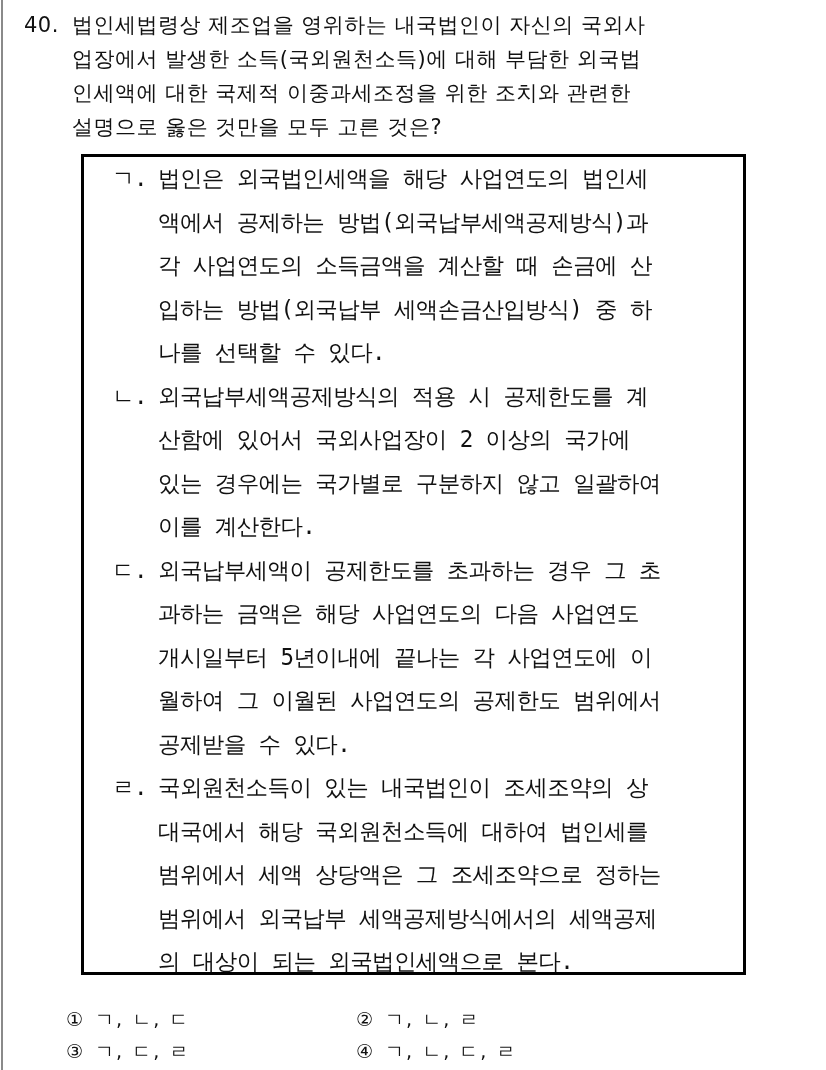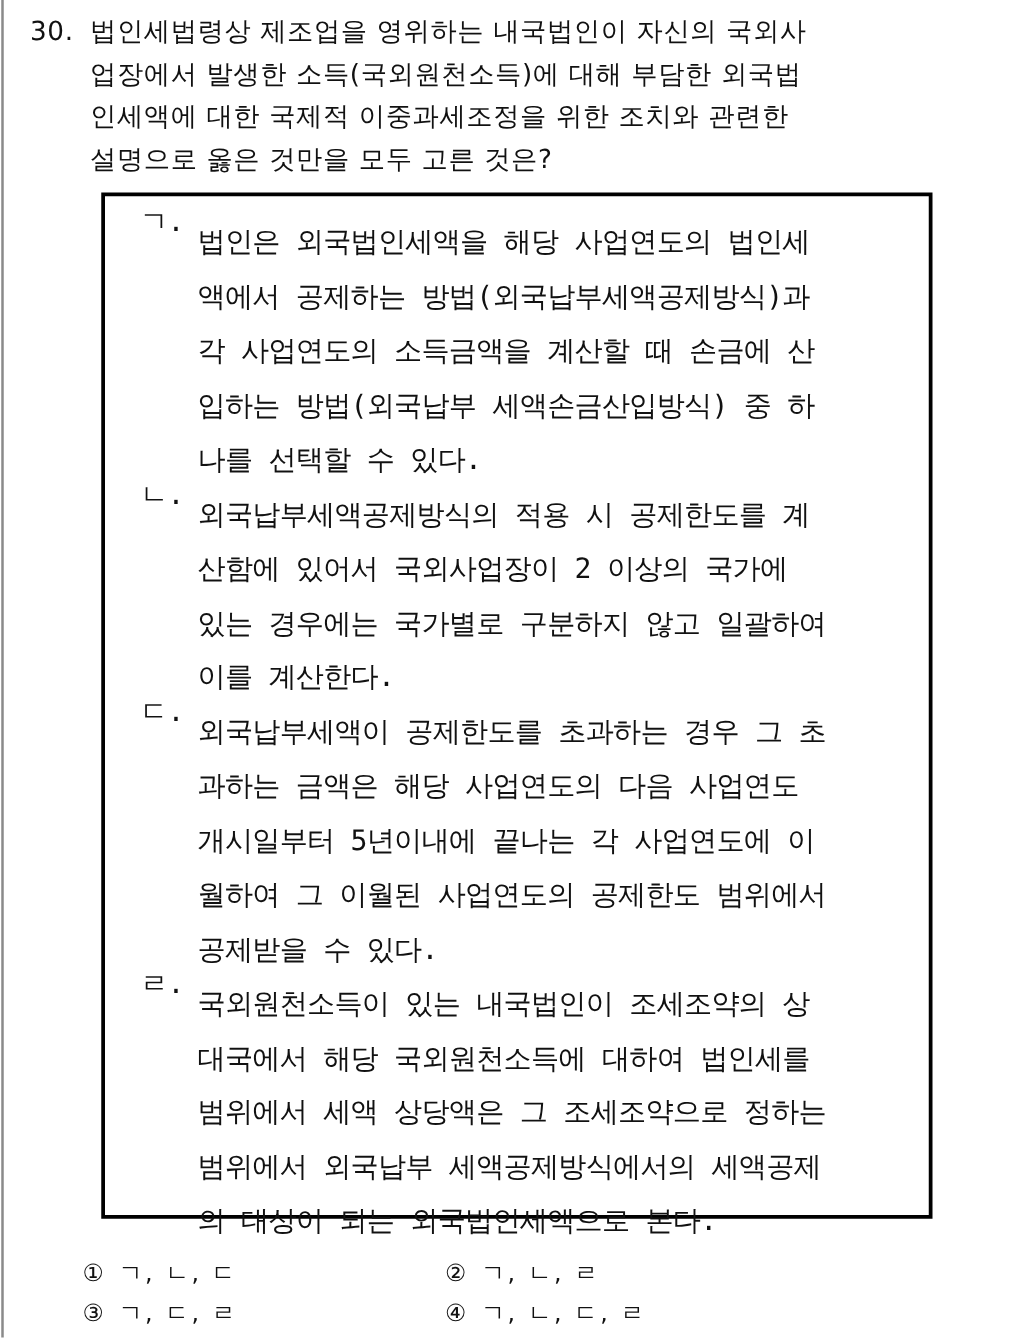--- a/index.html
+++ b/index.html
@@ -28,21 +28,21 @@
     border: 3px solid #000;
   }
   .item { position: relative; }
   .item-line {
     position: relative; height: 43.5px; line-height: 43.5px;
     font-size: 22.5px; white-space: nowrap;
     font-family: "DejaVu Sans Mono", "Liberation Mono", monospace;
     letter-spacing: -0.6px;
   }
   .item-marker { position: absolute; left: 28px; top: 0; }
-  .item-text { position: absolute; left: 74px; top: 16px; }
+  .item-text { position: absolute; left: 74px; top: 0; }
   .items-wrap { position: absolute; left: 0; top: 0; padding-top: 0; }
 
   .choices {
     position: absolute; left: 66px; top: 1003px; width: 700px;
   }
   .choice-row { position: relative; height: 32px; line-height: 32px; font-size: 19px; }
   .choice {
     position: absolute; top: 0; white-space: nowrap;
     font-family: "DejaVu Sans", sans-serif; letter-spacing: 2px;
   }
@@ -50,21 +50,21 @@
   .choice.c2 { left: 290px; }
   .choice-num { margin-right: 10px; }
 </style>
 </head>
 <body>
 
 <div class="page-edge"></div>
 
 <div class="question">
   <div class="q-line">
-    <span class="q-num">30.</span>
+    <span class="q-num">40.</span>
     <span class="q-text">법인세법령상 제조업을 영위하는 내국법인이 자신의 국외사</span>
   </div>
   <div class="q-line">
     <span class="q-text">업장에서 발생한 소득(국외원천소득)에 대해 부담한 외국법</span>
   </div>
   <div class="q-line">
     <span class="q-text">인세액에 대한 국제적 이중과세조정을 위한 조치와 관련한</span>
   </div>
   <div class="q-line">
     <span class="q-text">설명으로 옳은 것만을 모두 고른 것은?</span>

